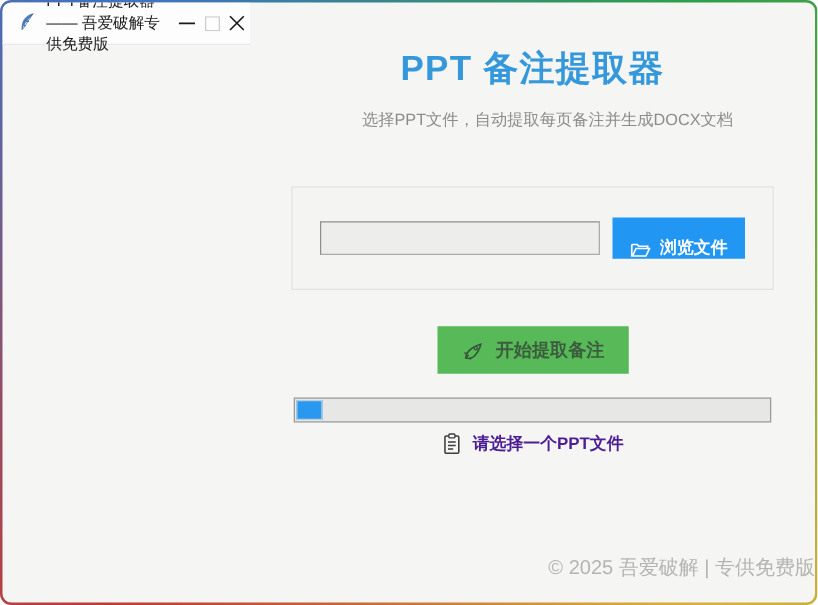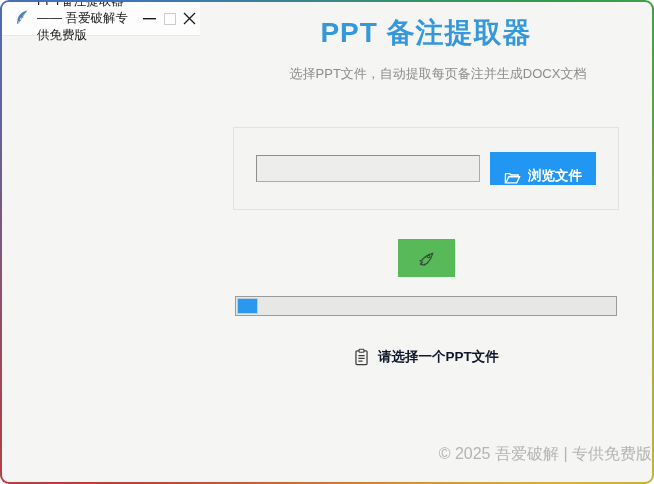--- a/index.html
+++ b/index.html
@@ -51,21 +51,21 @@
     background: transparent;
     border: none;
   }
   .content {
     flex: 1;
     display: flex;
     flex-direction: column;
     align-items: stretch;
   }
   .main-title {
-    margin-top: 12px;
+    margin-top: 34px;
     text-align: center;
     font-size: 28px;
     font-weight: bold;
     color: #3498db;
     letter-spacing: 1px;
   }
   .subtitle {
     margin-top: 13px;
     text-align: center;
     font-size: 13px;
@@ -129,28 +129,28 @@
     border: 1px solid #9b9b9b;
     position: relative;
   }
   .progress-chunk {
     position: absolute;
     left: 1px; top: 1px; bottom: 1px;
     background: #2b98f0;
     border: 1px solid #b9cede;
   }
   .status-row {
-    margin-top: 32px;
+    margin-top: 8px;
     display: flex;
     align-items: center;
     justify-content: center;
     gap: 8px;
     font-size: 13.5px;
     font-weight: 600;
-    color: #0f172a;
+    color: #4c1d95;
   }
   .footer {
     margin-top: auto;
     margin-bottom: 17px;
     text-align: right;
     font-size: 16px;
     color: #b4b4b2;
   }
 </style>
 </head>
@@ -200,20 +200,21 @@
           <span>浏览文件</span>
         </button>
       </div>
 
       <button class="extract-btn">
         <svg width="19" height="19" viewBox="0 0 24 24">
           <path d="M4.5 19.5c.2-3 1.3-5.3 3.2-7.2C11 9 15.5 6.7 19.8 5.6c-1.1 4.3-3.4 8.8-6.7 12.1-1.9 1.9-4.2 3-8.6 1.8z" fill="none" stroke="#35523a" stroke-width="1.6"></path>
           <circle cx="14.6" cy="9.4" r="1.7" fill="none" stroke="#35523a" stroke-width="1.4"></circle>
           <path d="M4.5 19.5l3.2-3.2 M3 14.8l2.4-.7 M9.2 21l.7-2.4" stroke="#35523a" stroke-width="1.4" fill="none"></path>
         </svg>
+        <span>开始提取备注</span>
       </button>
 
       <div class="progress-track">
         <div class="progress-chunk" style="width: 5.5%;"></div>
       </div>
 
       <div class="status-row">
         <svg width="17" height="18" viewBox="0 0 24 26">
           <rect x="4" y="4" width="16" height="20" rx="1.5" fill="none" stroke="#3d3d3d" stroke-width="1.8"></rect>
           <rect x="8.5" y="1.8" width="7" height="4.4" rx="1" fill="#f5f5f4" stroke="#3d3d3d" stroke-width="1.6"></rect>

